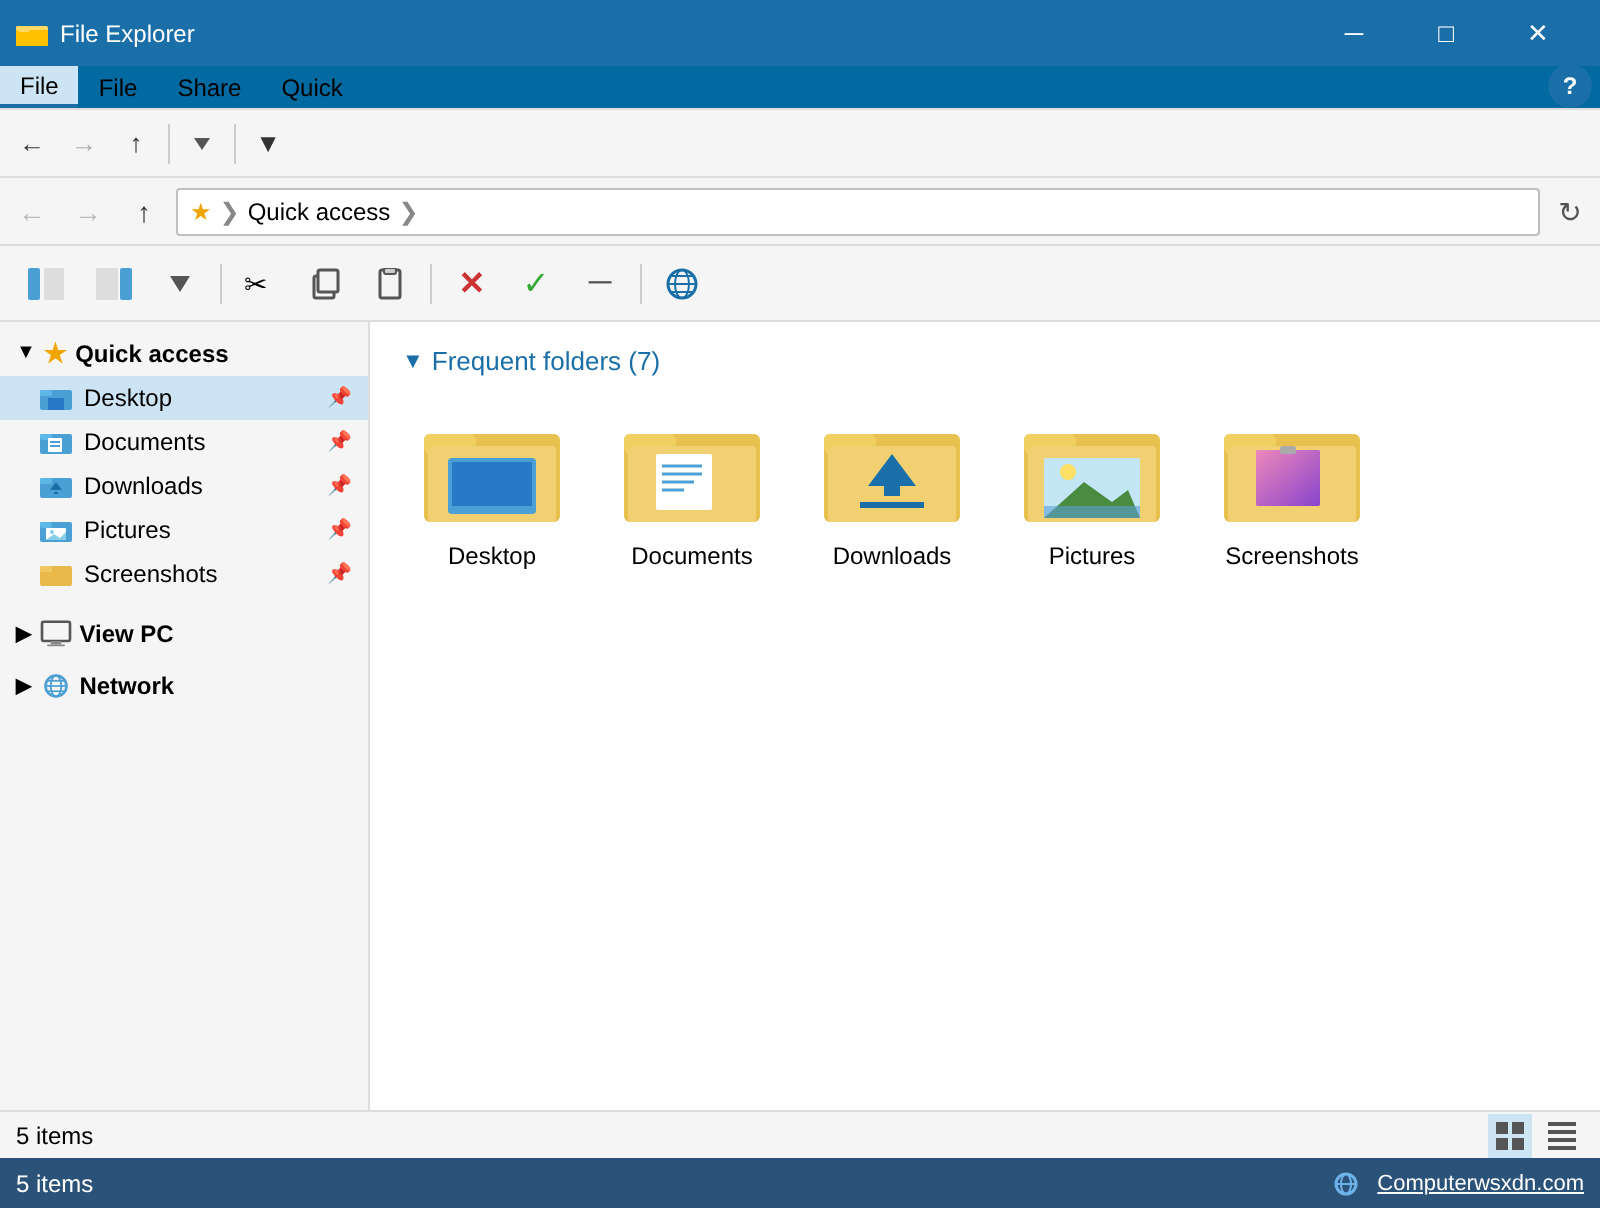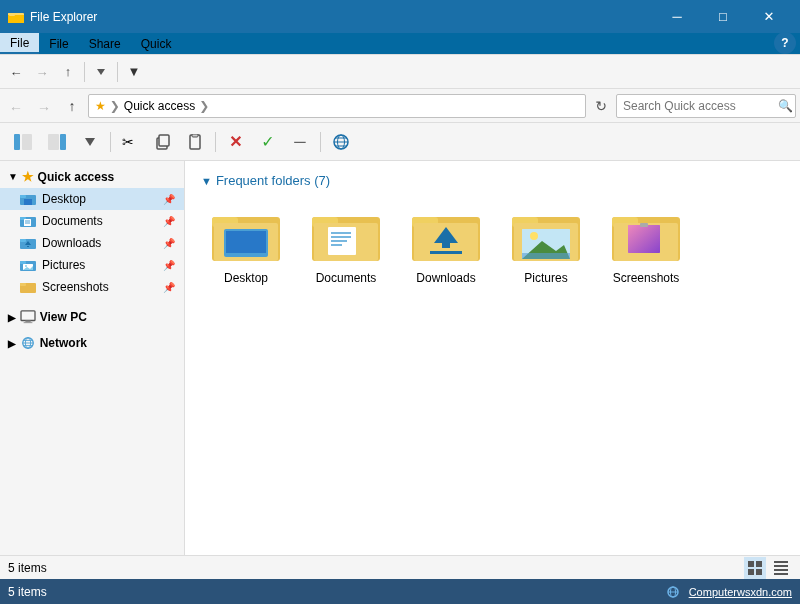--- a/index.html
+++ b/index.html
@@ -240,24 +240,20 @@
   <button class="nav-btn disabled">←</button>
   <button class="nav-btn disabled">→</button>
   <button class="nav-btn">↑</button>
   <div class="address-bar">
     <span class="address-bar-star">★</span>
     <span style="color:#888; margin-right:4px;">❯</span>
     <span>Quick access</span>
     <span style="color:#888; margin-left:4px;">❯</span>
   </div>
   <button class="address-refresh">↻</button>
-  <div class="search-box">
-    <input class="search-input" type="text" placeholder="Search Quick access" style="">
-    <span class="search-icon">🔍</span>
-  </div>
 </div>
 
 <div class="ribbon">
 
   <button class="ribbon-btn" title="Navigation pane">
     <svg width="20" height="20" viewBox="0 0 20 20">
       <rect x="1" y="2" width="6" height="16" fill="#4a9fd4" rx="1"></rect>
       <rect x="9" y="2" width="10" height="16" fill="#ddd" rx="1"></rect>
     </svg>
   </button>

